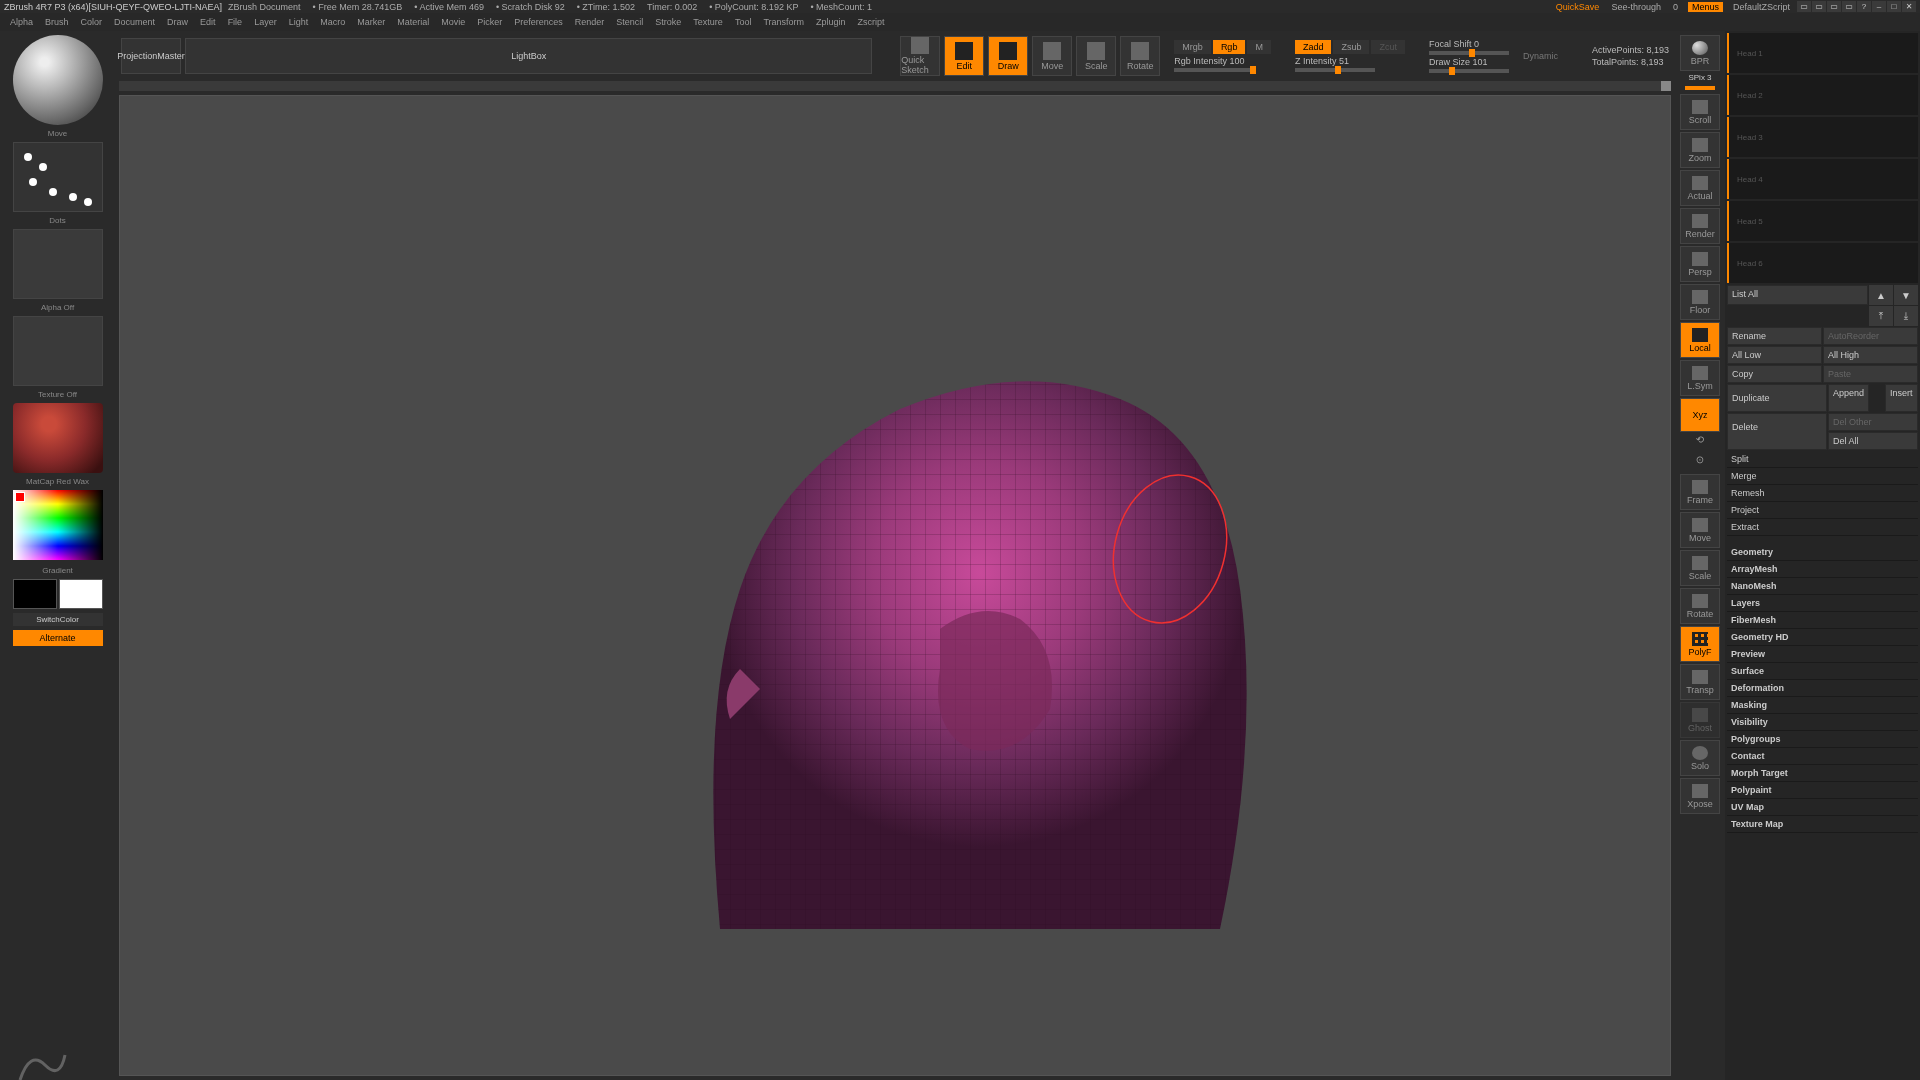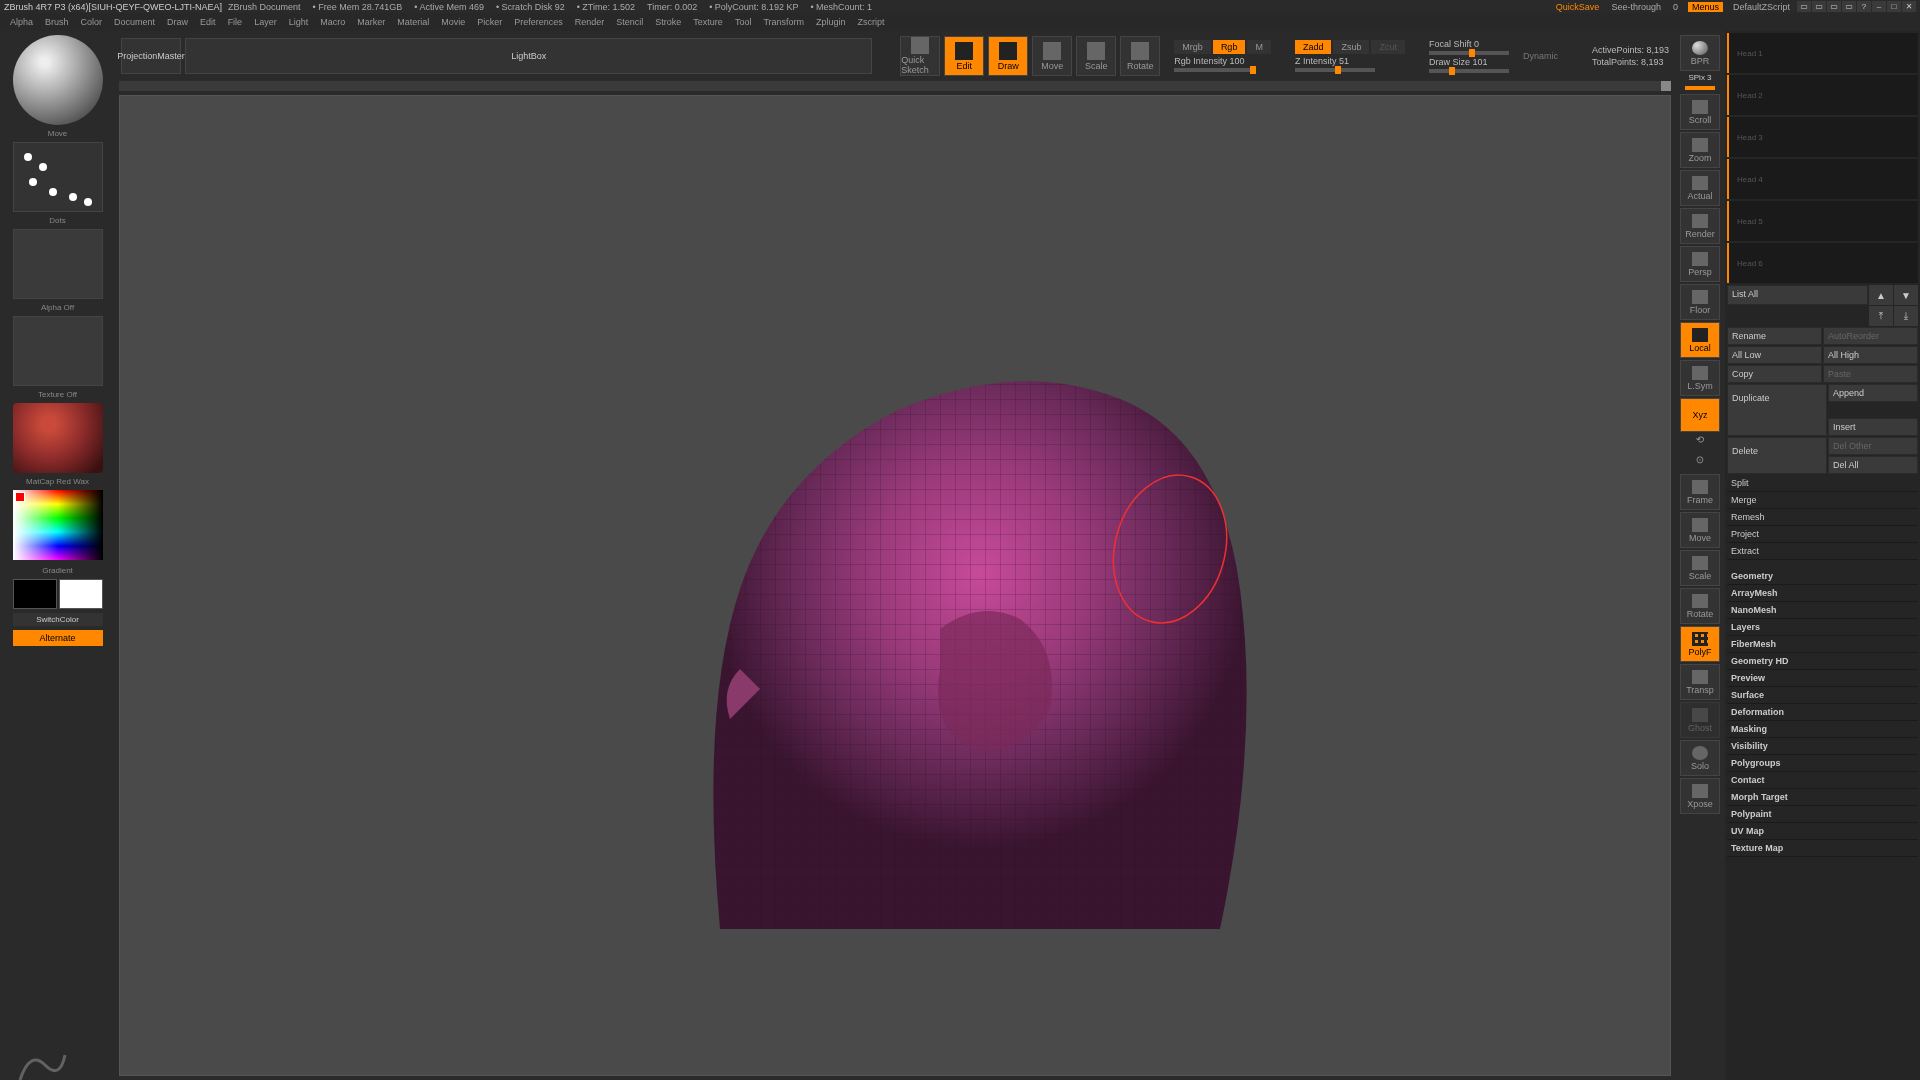--- a/index.html
+++ b/index.html
@@ -382,21 +382,21 @@
     <div class="panel-btn-row">
       <div class="panel-btn">All Low</div>
       <div class="panel-btn">All High</div>
     </div>
     <div class="panel-btn-row">
       <div class="panel-btn">Copy</div>
       <div class="panel-btn dim">Paste</div>
     </div>
     <div class="panel-btn-row">
       <div class="panel-btn tall">Duplicate</div>
-      <div style="flex:1;display:flex;flex-direction:column;gap:16px">
+      <div style="flex:1;display:flex;flex-direction:row;gap:16px">
         <div class="panel-btn">Append</div>
         <div class="panel-btn">Insert</div>
       </div>
     </div>
     <div class="panel-btn-row">
       <div class="panel-btn tall">Delete</div>
       <div style="flex:1;display:flex;flex-direction:column;gap:1px">
         <div class="panel-btn dim">Del Other</div>
         <div class="panel-btn">Del All</div>
       </div>

